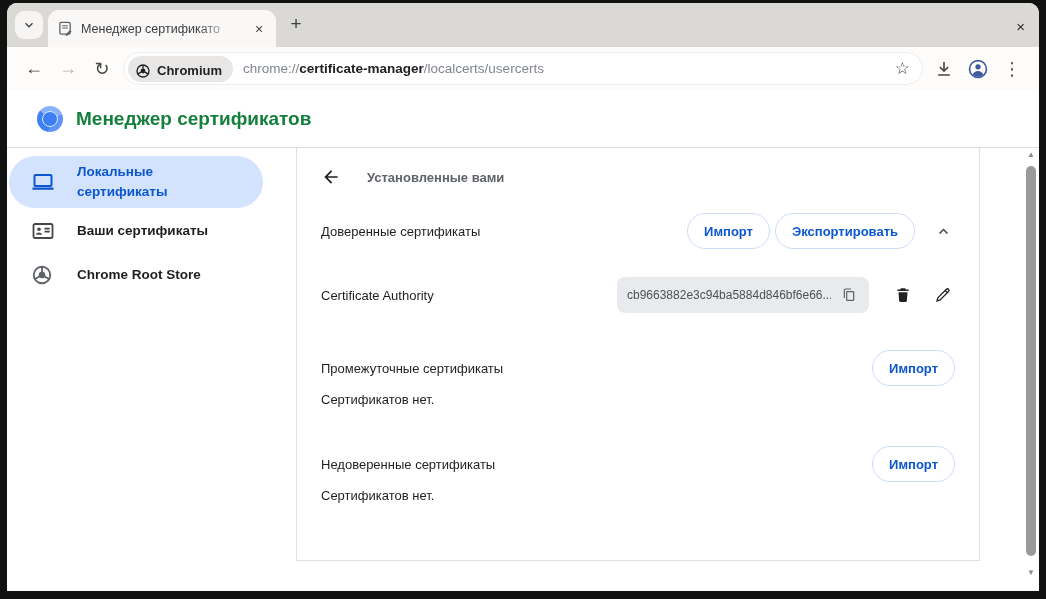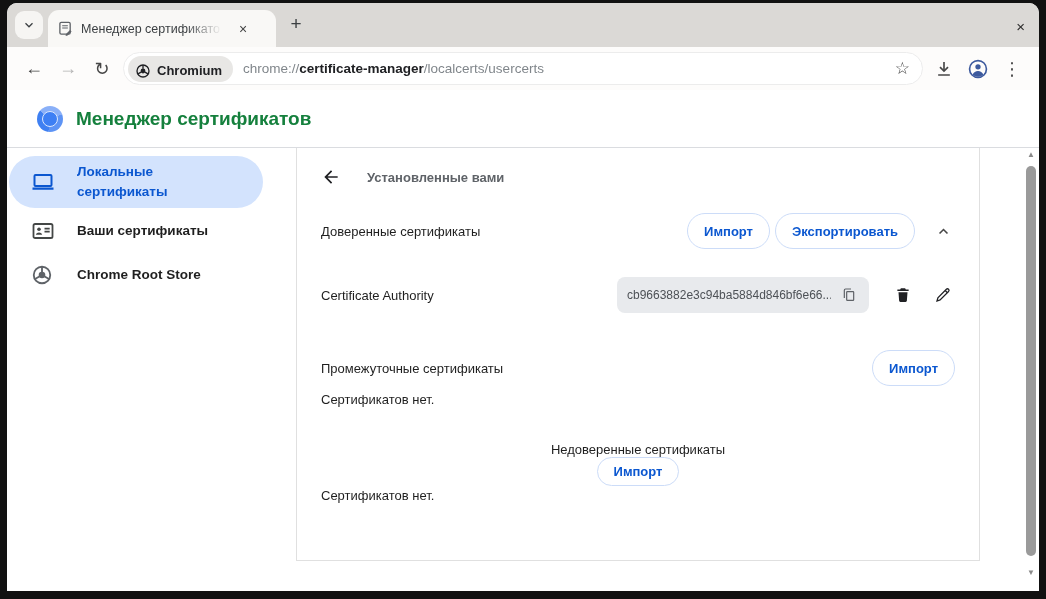--- a/index.html
+++ b/index.html
@@ -8,21 +8,21 @@
   .stage { width:1046px; height:599px; background:#111; overflow:hidden; position:relative; }
   .window { position:absolute; left:7px; top:3px; width:1032px; height:588px;
             border-radius:10px 10px 0 0; overflow:hidden; background:#fff;
             display:flex; flex-direction:column; }
 
   
   .tabstrip { height:44px; background:#dbd9d6; display:flex; align-items:flex-end; flex:none; }
   .tab-search { width:28px; height:28px; border-radius:9px; background:#f6f5f3; margin:0 0 8px 8px;
                 display:flex; align-items:center; justify-content:center; cursor:pointer; }
   .tab { width:228px; height:37px; background:#f9f8f6; border-radius:11px 11px 0 0; margin-left:5px;
-         display:flex; align-items:center; padding:0 24px 0 10px; gap:8px; }
+         display:flex; align-items:center; padding:0 8px 0 10px; gap:8px; }
   .tab-title { flex:1; font-size:12.5px; color:#3c4043; white-space:nowrap; overflow:hidden;
                -webkit-mask-image:linear-gradient(90deg,#000 72%,transparent 97%);
                mask-image:linear-gradient(90deg,#000 72%,transparent 97%); }
   .tab-close { font-size:14px; color:#444; width:18px; height:18px; line-height:18px; text-align:center;
                border-radius:50%; cursor:pointer; }
   .newtab-btn { font-size:19px; color:#3c4043; width:28px; height:28px; line-height:26px; text-align:center;
                 margin:0 0 8px 6px; border-radius:50%; cursor:pointer; }
   .tabstrip .spacer { flex:1; }
   .win-close { font-size:15px; color:#2c2c2c; margin:0 14px 12px 0; cursor:pointer; }
 
@@ -67,21 +67,21 @@
   .gutter { flex:1; }
 
   .subpage-head { height:46px; padding-top:12px; display:flex; align-items:center; gap:24px; }
   .back-btn { width:22px; height:22px; display:flex; align-items:center; cursor:pointer; }
   .subpage-title { font-size:13px; font-weight:700; color:#5f6368; }
 
   .row { display:flex; align-items:center; height:44px; }
   .row-trusted { margin-top:15px; }
   .row-cert { margin-top:20px; }
   .row-intermediate { margin-top:29px; }
-  .row-untrusted { margin-top:32px;flex-direction:column; }
+  .row-untrusted { margin-top:32px; }
   .empty-text { font-size:13px; color:#1f1f1f; height:20px; line-height:20px; }
   .row .label { font-size:13px; color:#1f1f1f; }
   .row .spacer { flex:1; }
 
   .pill-btn { height:36px; border:1px solid #ccdcf8; border-radius:18px; background:#fff;
               color:#0b57d0; font-size:13px; font-weight:700; padding:0 16px; cursor:pointer;
               font-family:"Liberation Sans",sans-serif; }
   .btn-group { display:flex; gap:5px; }
   .collapse-btn { margin-left:16px; width:24px; display:flex; justify-content:center; cursor:pointer; }
 

